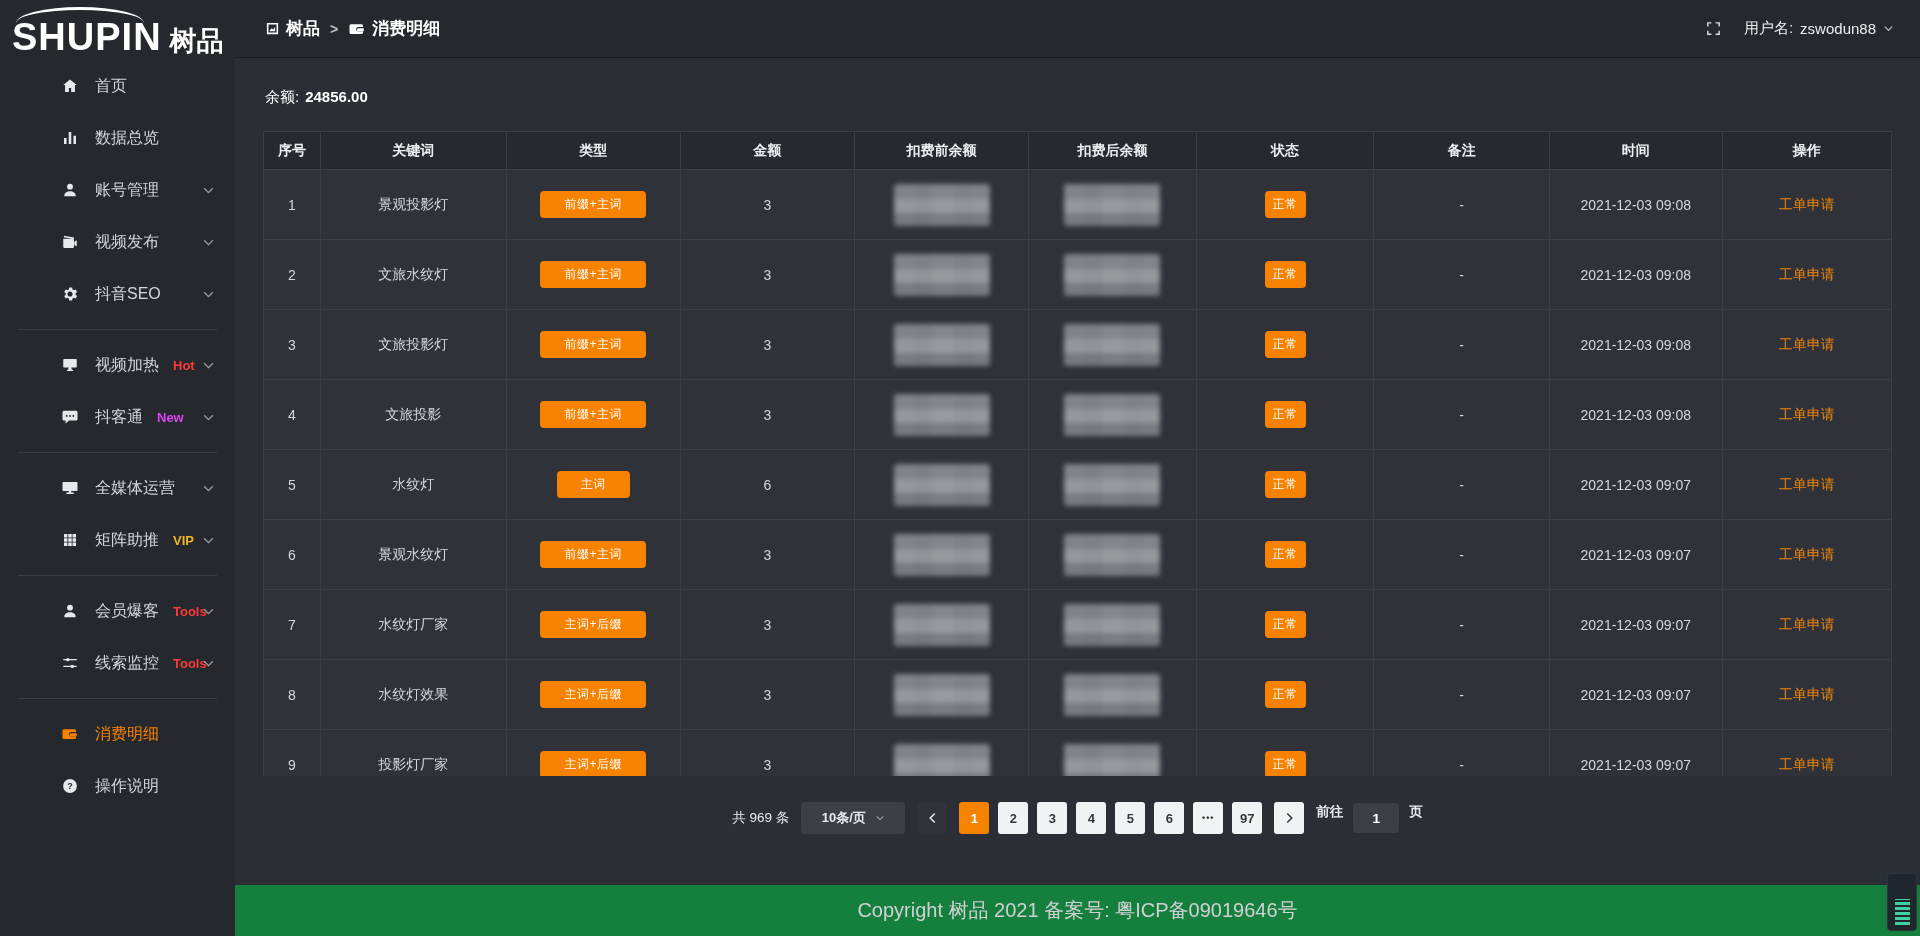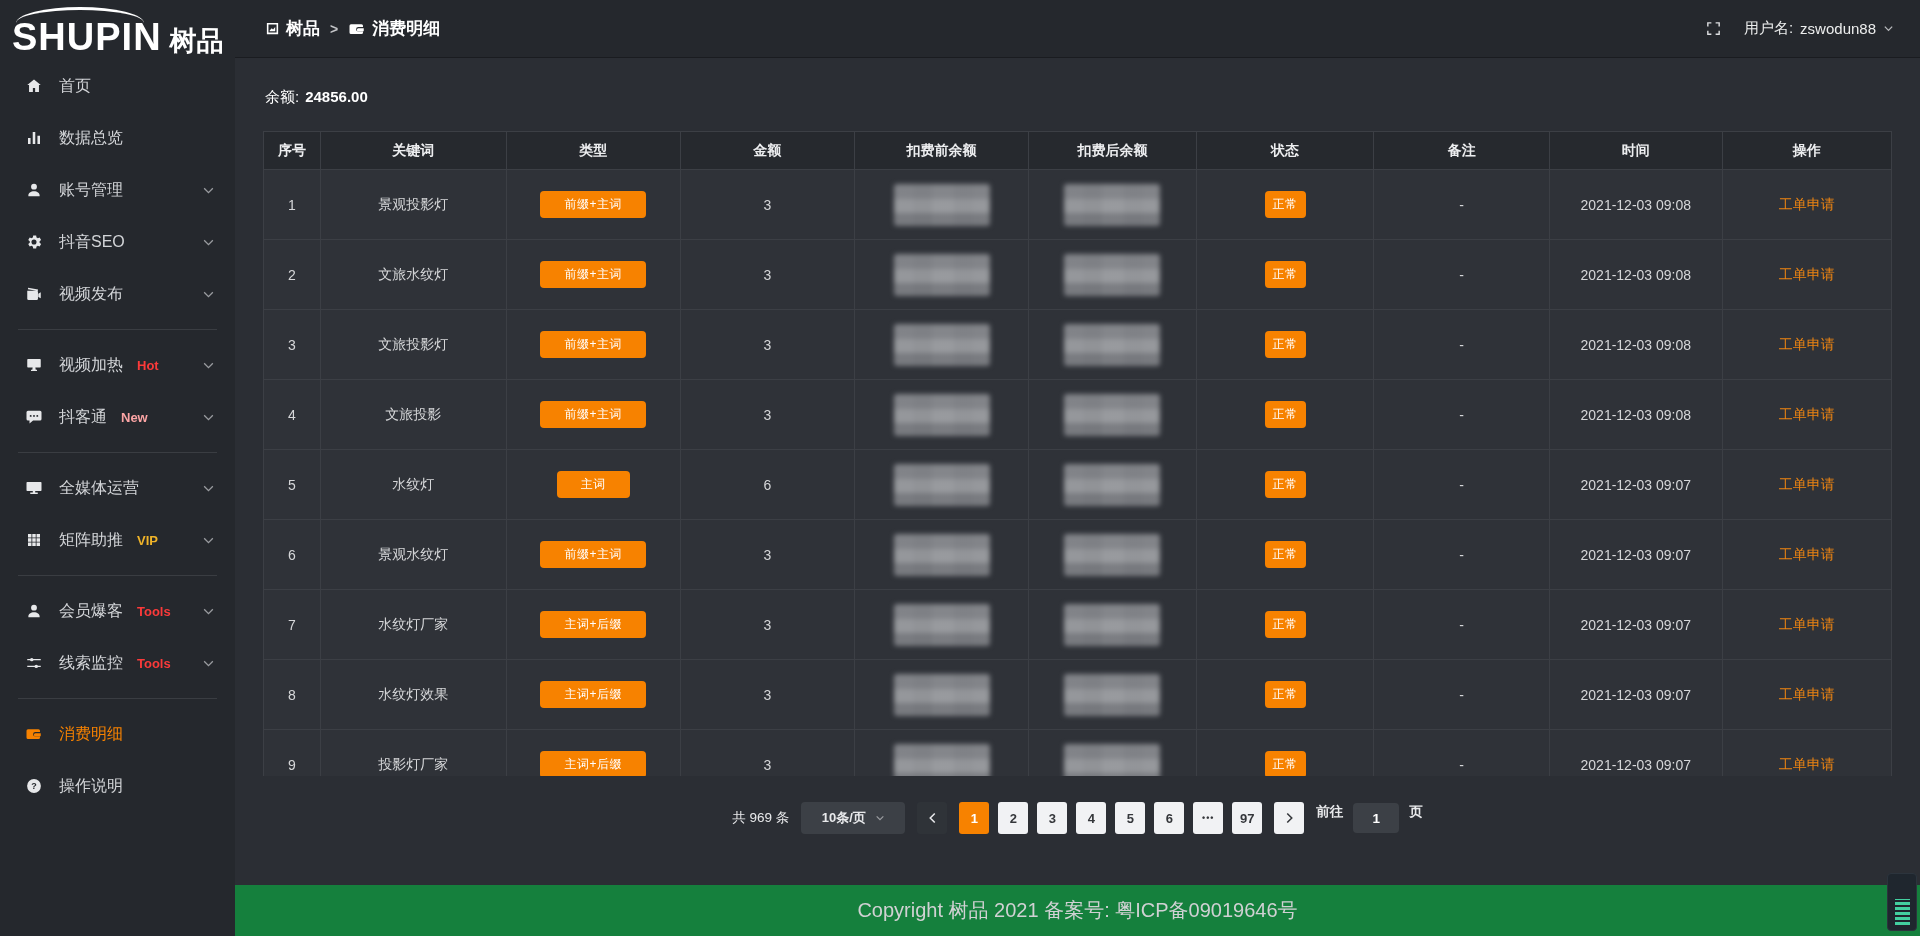--- a/index.html
+++ b/index.html
@@ -9,21 +9,21 @@
     background:#2b2e34; color:#d6d7d9; display:flex; position:relative;
   }
   
   .sidebar { width:235px; min-width:235px; background:#25282d; height:100%; }
   .logo { height:60px; position:relative; padding:16px 0 0 12px; white-space:nowrap; }
   .logo-arc { position:absolute; top:7px; left:16px; width:128px; height:16px;
     border-top:3px solid #fff; border-radius:50% 50% 0 0 / 100% 100% 0 0; }
   .logo-en { font-size:38px; font-weight:800; letter-spacing:1px; color:#fff; }
   .logo-cn { font-size:27px; font-weight:800; color:#fff; margin-left:8px; }
   .nav-item { height:52px; display:flex; align-items:center; padding:0 18px 0 24px;
-    position:relative; cursor:pointer; color:#d3d5d8; }
+    position:relative; cursor:pointer; color:#d3d5d8;margin-left:36px; }
   .nav-icon { width:20px; height:20px; display:inline-flex; align-items:center; justify-content:center;
     margin-right:15px; color:#e7e8ea; flex:none; }
   .nav-label { font-size:16px; }
   .nav-tag { font-size:13px; font-weight:700; margin-left:14px; }
   .nav-chevron { position:absolute; right:20px; color:#9a9ca0; display:flex; }
   .nav-item.active, .nav-item.active .nav-icon { color:#f78200; }
   .nav-divider { height:1px; background:#3a3d42; margin:9px 18px; }
   
   .main { flex:1; display:flex; flex-direction:column; height:100%; }
   .topbar { height:58px; background:#25282d; border-bottom:1px solid #1a1c20;
@@ -114,37 +114,37 @@
         <span class="nav-label">账号管理</span>
         <span class="nav-chevron">
           <svg width="13" height="13" viewBox="0 0 12 12">
             <path d="M2 4l4 4 4-4" fill="none" stroke="currentColor" stroke-width="1.2"></path>
           </svg>
         </span>
       </div>
       <div class="nav-item">
         <span class="nav-icon">
           <svg width="18" height="18" viewBox="0 0 24 24">
+            <path fill="currentColor" d="M4.2 3.6l13.2 2.3-.36 2L3.84 5.6zM3 7.6h12.5a1.8 1.8 0 0 1 1.8 1.8V18.2a1.8 1.8 0 0 1-1.8 1.8H4.8A1.8 1.8 0 0 1 3 18.2zm18 2.2v8l-3.3-1.9v-4.2z"></path>
+          </svg>
+        </span>
+        <span class="nav-label">视频发布</span>
+        <span class="nav-chevron">
+          <svg width="13" height="13" viewBox="0 0 12 12">
+            <path d="M2 4l4 4 4-4" fill="none" stroke="currentColor" stroke-width="1.2"></path>
+          </svg>
+        </span>
+      </div>
+      <div class="nav-item">
+        <span class="nav-icon">
+          <svg width="18" height="18" viewBox="0 0 24 24">
             <path fill="currentColor" d="M19.4 13c.05-.33.08-.66.08-1s-.03-.67-.08-1l2.1-1.6-2-3.46-2.47 1a7.3 7.3 0 0 0-1.73-1L14.9 3.3h-4l-.4 2.64c-.62.26-1.2.6-1.73 1l-2.47-1-2 3.46L6.4 11c-.05.33-.08.66-.08 1s.03.67.08 1l-2.1 1.6 2 3.46 2.47-1c.53.4 1.1.75 1.73 1l.4 2.64h4l.4-2.64c.62-.26 1.2-.6 1.73-1l2.47 1 2-3.46-2.1-1.6zM12 15.4a3.4 3.4 0 1 1 0-6.8 3.4 3.4 0 0 1 0 6.8z"></path>
           </svg>
         </span>
         <span class="nav-label">抖音SEO</span>
-        <span class="nav-chevron">
-          <svg width="13" height="13" viewBox="0 0 12 12">
-            <path d="M2 4l4 4 4-4" fill="none" stroke="currentColor" stroke-width="1.2"></path>
-          </svg>
-        </span>
-      </div>
-      <div class="nav-item">
-        <span class="nav-icon">
-          <svg width="18" height="18" viewBox="0 0 24 24">
-            <path fill="currentColor" d="M4.2 3.6l13.2 2.3-.36 2L3.84 5.6zM3 7.6h12.5a1.8 1.8 0 0 1 1.8 1.8V18.2a1.8 1.8 0 0 1-1.8 1.8H4.8A1.8 1.8 0 0 1 3 18.2zm18 2.2v8l-3.3-1.9v-4.2z"></path>
-          </svg>
-        </span>
-        <span class="nav-label">视频发布</span>
         <span class="nav-chevron">
           <svg width="13" height="13" viewBox="0 0 12 12">
             <path d="M2 4l4 4 4-4" fill="none" stroke="currentColor" stroke-width="1.2"></path>
           </svg>
         </span>
       </div>
       <div class="nav-divider"></div>
       <div class="nav-item">
         <span class="nav-icon">
           <svg width="18" height="18" viewBox="0 0 24 24">
@@ -159,21 +159,21 @@
           </svg>
         </span>
       </div>
       <div class="nav-item">
         <span class="nav-icon">
           <svg width="18" height="18" viewBox="0 0 24 24">
             <path fill="currentColor" d="M4 3.8h16a2 2 0 0 1 2 2v9a2 2 0 0 1-2 2h-9.2L6 20.8v-4H4a2 2 0 0 1-2-2v-9a2 2 0 0 1 2-2zm3.6 5.4a1.3 1.3 0 1 0 0 2.6 1.3 1.3 0 0 0 0-2.6zm4.4 0a1.3 1.3 0 1 0 0 2.6 1.3 1.3 0 0 0 0-2.6zm4.4 0a1.3 1.3 0 1 0 0 2.6 1.3 1.3 0 0 0 0-2.6z"></path>
           </svg>
         </span>
         <span class="nav-label">抖客通</span>
-        <span class="nav-tag" style="color:#fca5a5">New</span>
+        <span class="nav-tag" style="color:#d946ef">New</span>
         <span class="nav-chevron">
           <svg width="13" height="13" viewBox="0 0 12 12">
             <path d="M2 4l4 4 4-4" fill="none" stroke="currentColor" stroke-width="1.2"></path>
           </svg>
         </span>
       </div>
       <div class="nav-divider"></div>
       <div class="nav-item">
         <span class="nav-icon">
           <svg width="18" height="18" viewBox="0 0 24 24">

